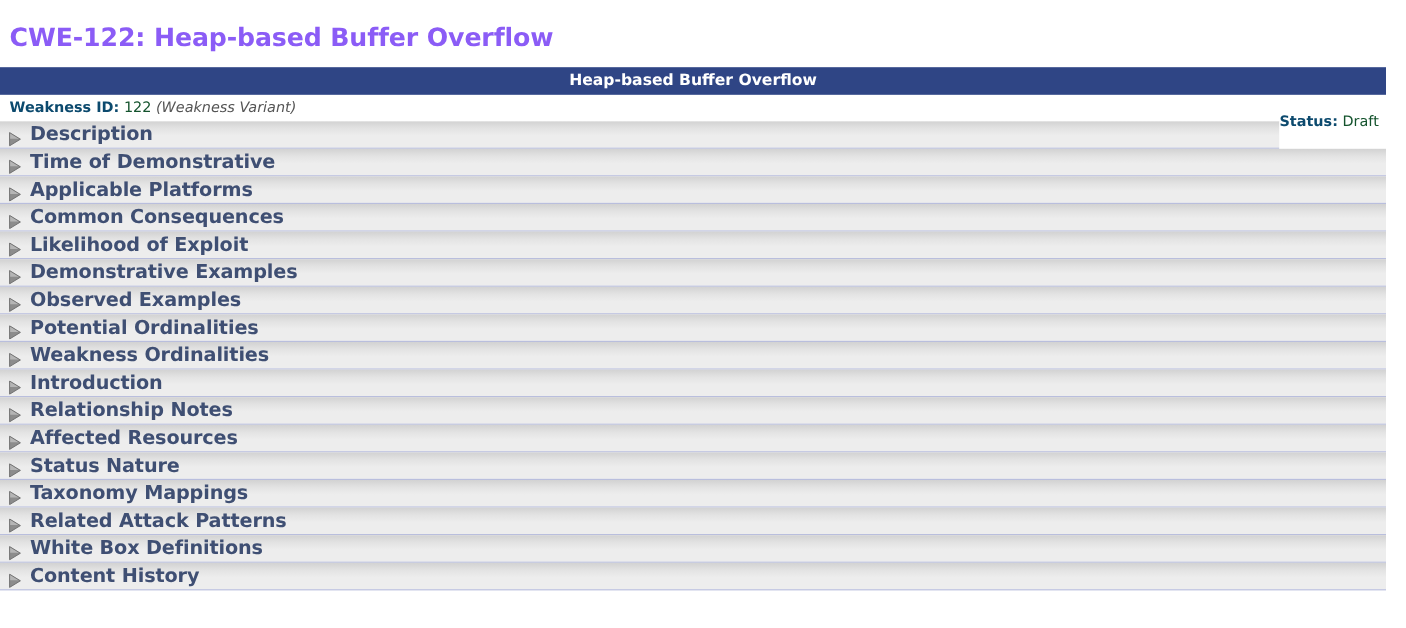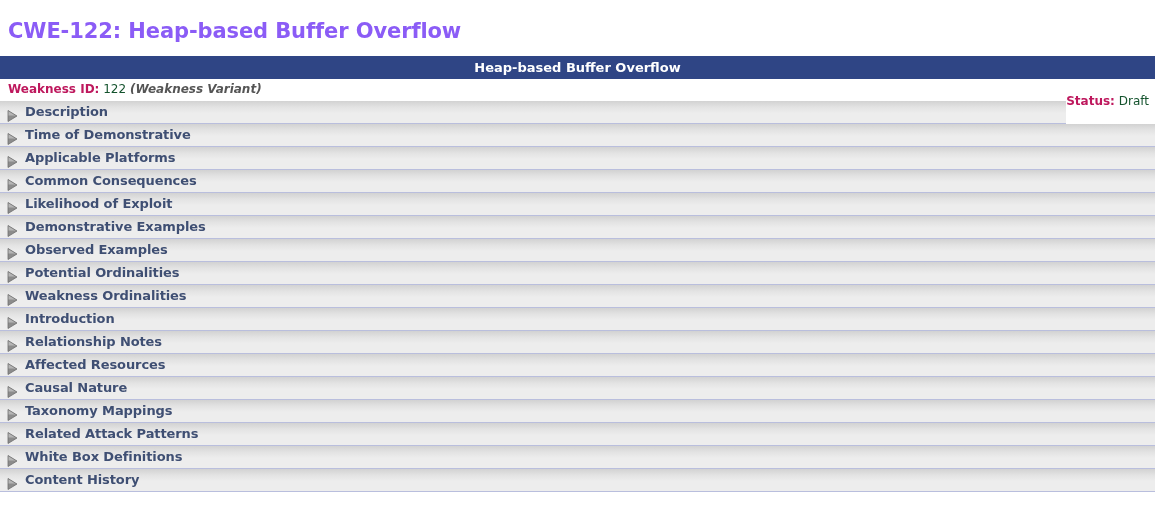--- a/index.html
+++ b/index.html
@@ -53,28 +53,27 @@
     line-height: 21px;
     font-size: 12px;
     color: #222222;
     position: relative;
     padding: 0 6px 0 8px;
     white-space: nowrap;
   }
   .meta-left { float: left; }
   .meta-right { float: right; margin-top: 12px; }
   .meta-label {
-    color: #be185d;
+    color: #0c4a6e;
     font-weight: bold;
   }
   .meta-value { color: #14532d; }
   .meta-note {
     color: #555555;
     font-style: italic;
-    font-weight: bold;
   }
   .clearfix::after {
     content: "";
     display: block;
     clear: both;
   }
 
   
   .accordion { margin: 0; padding: 0; }
 
@@ -100,21 +99,21 @@
   .acc-arrow {
     width: 11px;
     height: 12px;
     flex: 0 0 11px;
     margin-right: 7px;
     display: block;
   }
 
   .acc-label {
     color: #3f4f73;
-    font-size: 13px;
+    font-size: 16px;
     font-weight: bold;
     letter-spacing: -0.1px;
     line-height: 1;
     padding-bottom: 1px;
   }
 </style>
 </head>
 <body>
 
 <h1 class="page-title">CWE-122: Heap-based Buffer Overflow</h1>
@@ -257,21 +256,21 @@
     <span class="acc-label">Affected Resources</span>
   </div>
       <div class="acc-row">
     <span class="acc-arrow">
       <svg width="11" height="12" viewBox="0 0 11 12" xmlns="http://www.w3.org/2000/svg">
         <polygon points="1,0.5 10,6 1,11.5" fill="#8c8c8c"></polygon>
         <polygon points="1,0.5 9,5.6 1,5.6" fill="#b5b5b5"></polygon>
         <polyline points="1,0.5 10,6 1,11.5 1,0.5" fill="none" stroke="#6f6f6f" stroke-width="0.8"></polyline>
       </svg>
     </span>
-    <span class="acc-label">Causal Nature</span>
+    <span class="acc-label">Status Nature</span>
   </div>
       <div class="acc-row">
     <span class="acc-arrow">
       <svg width="11" height="12" viewBox="0 0 11 12" xmlns="http://www.w3.org/2000/svg">
         <polygon points="1,0.5 10,6 1,11.5" fill="#8c8c8c"></polygon>
         <polygon points="1,0.5 9,5.6 1,5.6" fill="#b5b5b5"></polygon>
         <polyline points="1,0.5 10,6 1,11.5 1,0.5" fill="none" stroke="#6f6f6f" stroke-width="0.8"></polyline>
       </svg>
     </span>
     <span class="acc-label">Taxonomy Mappings</span>

